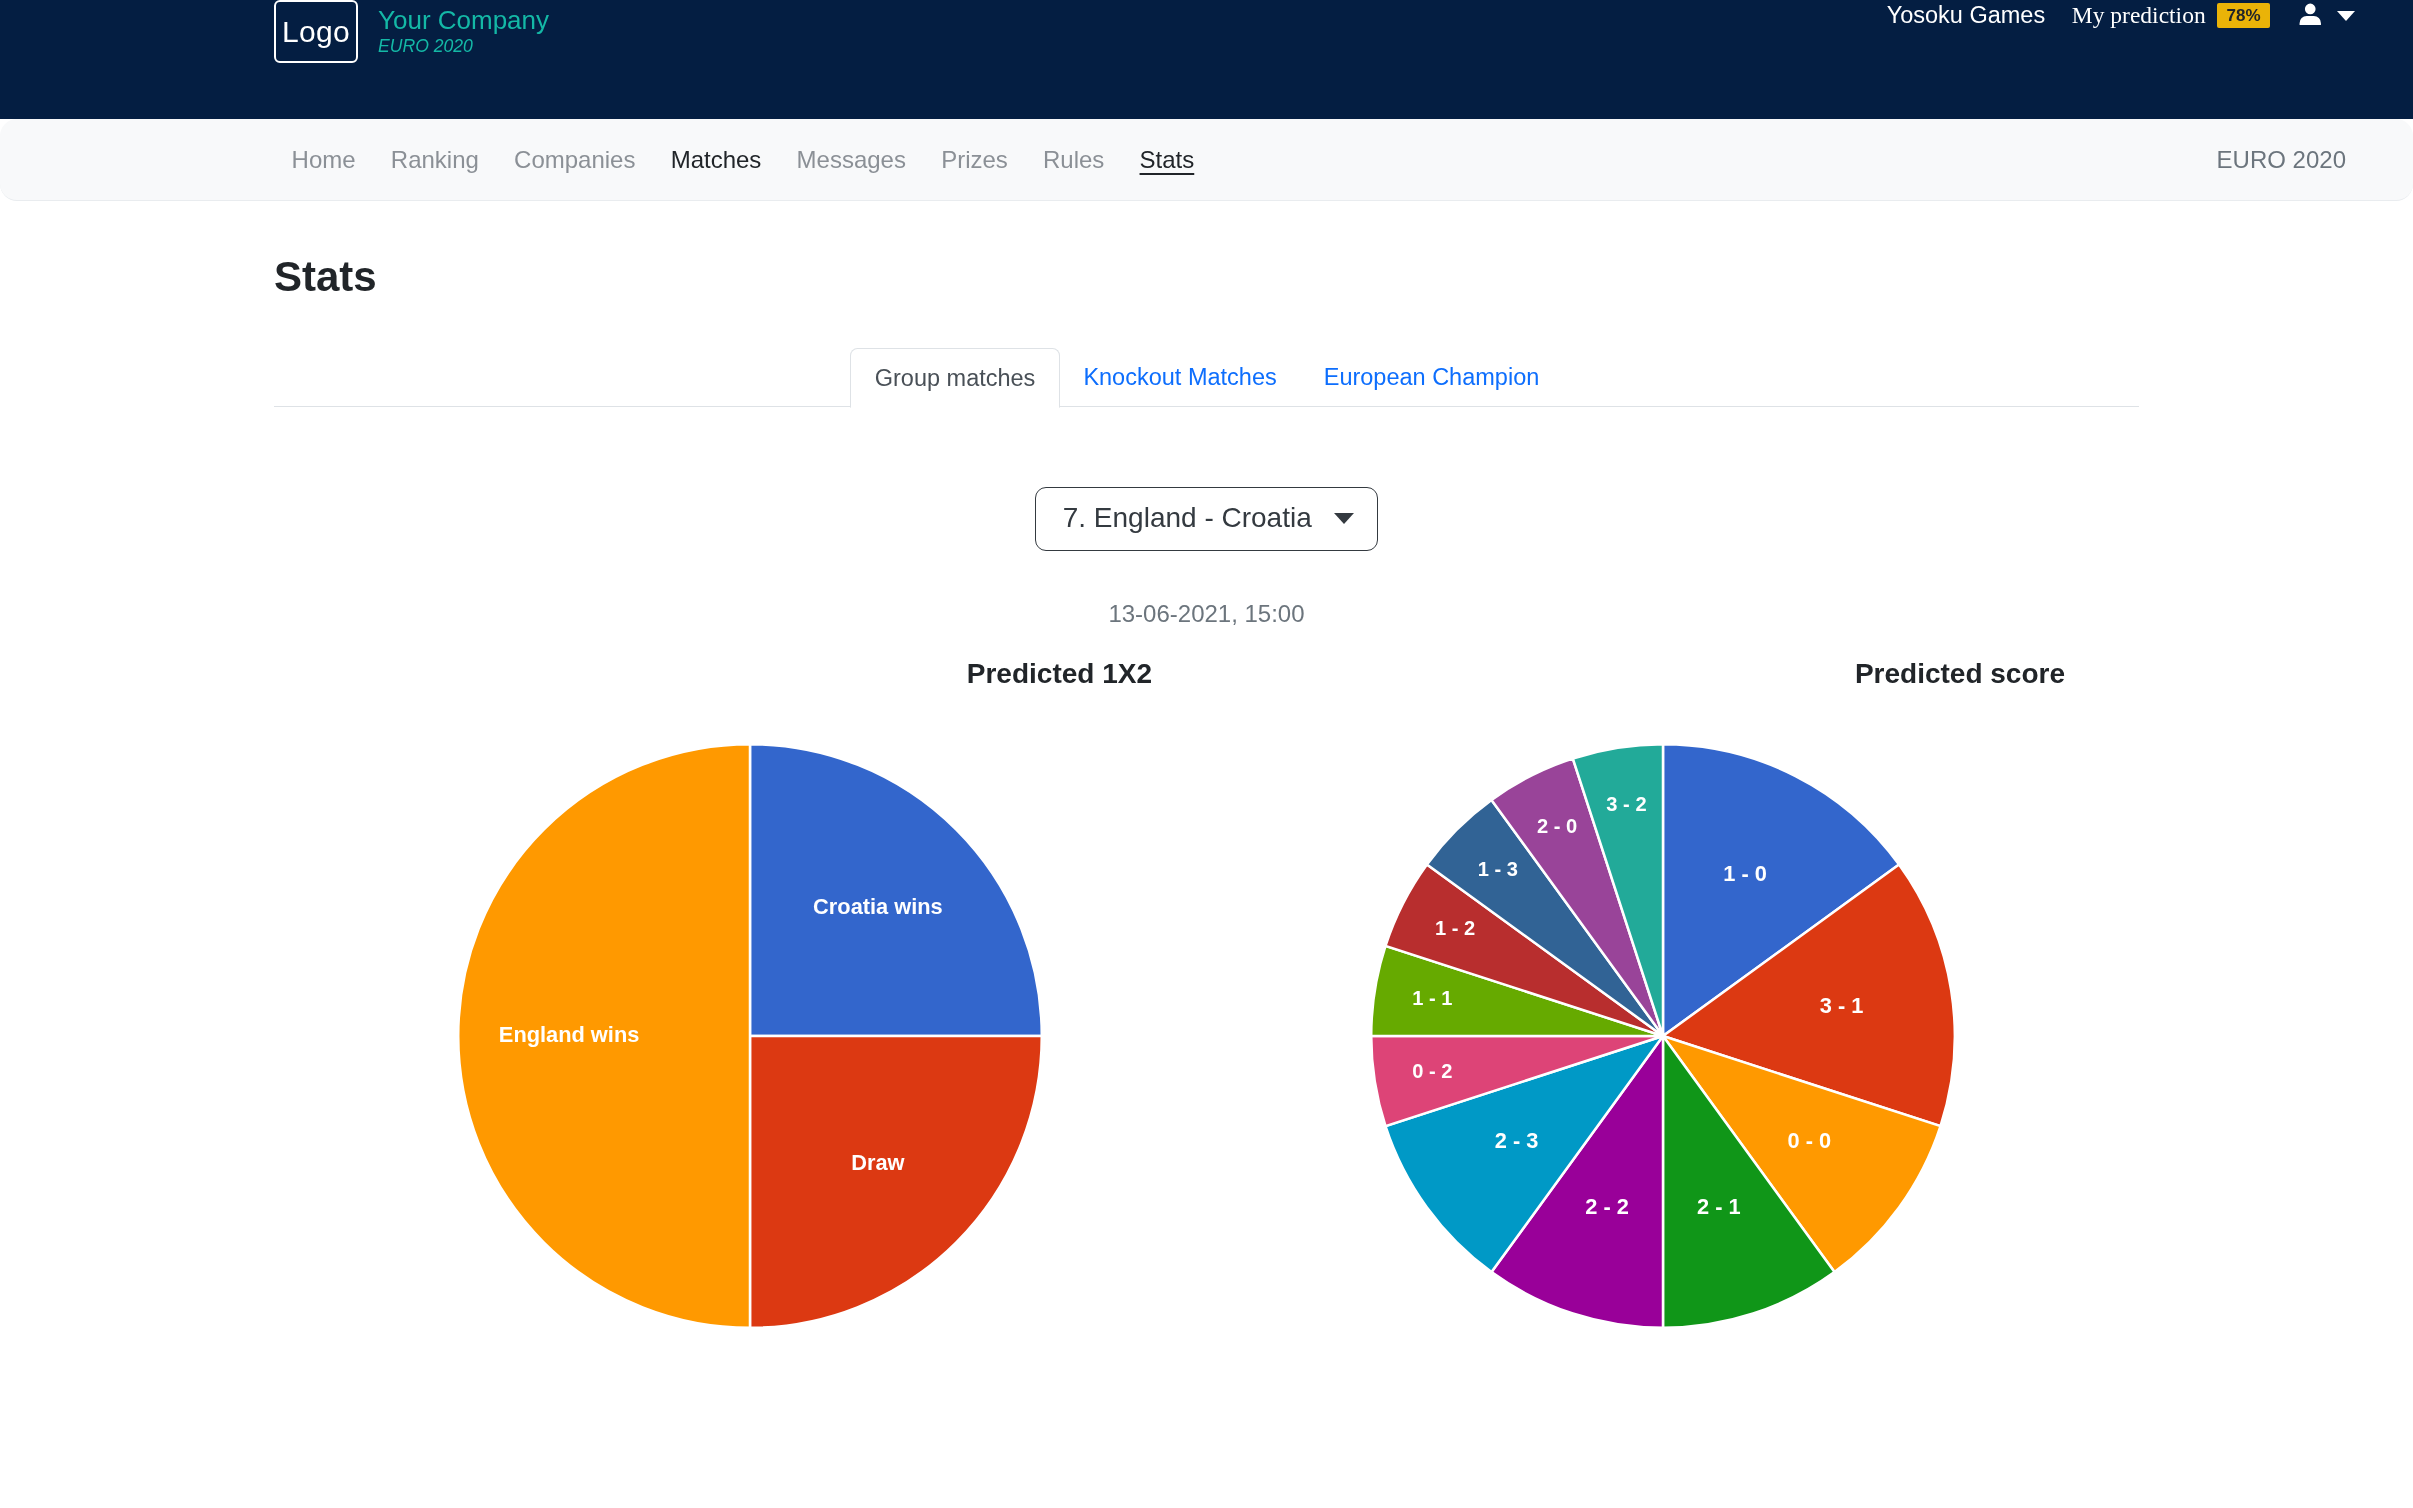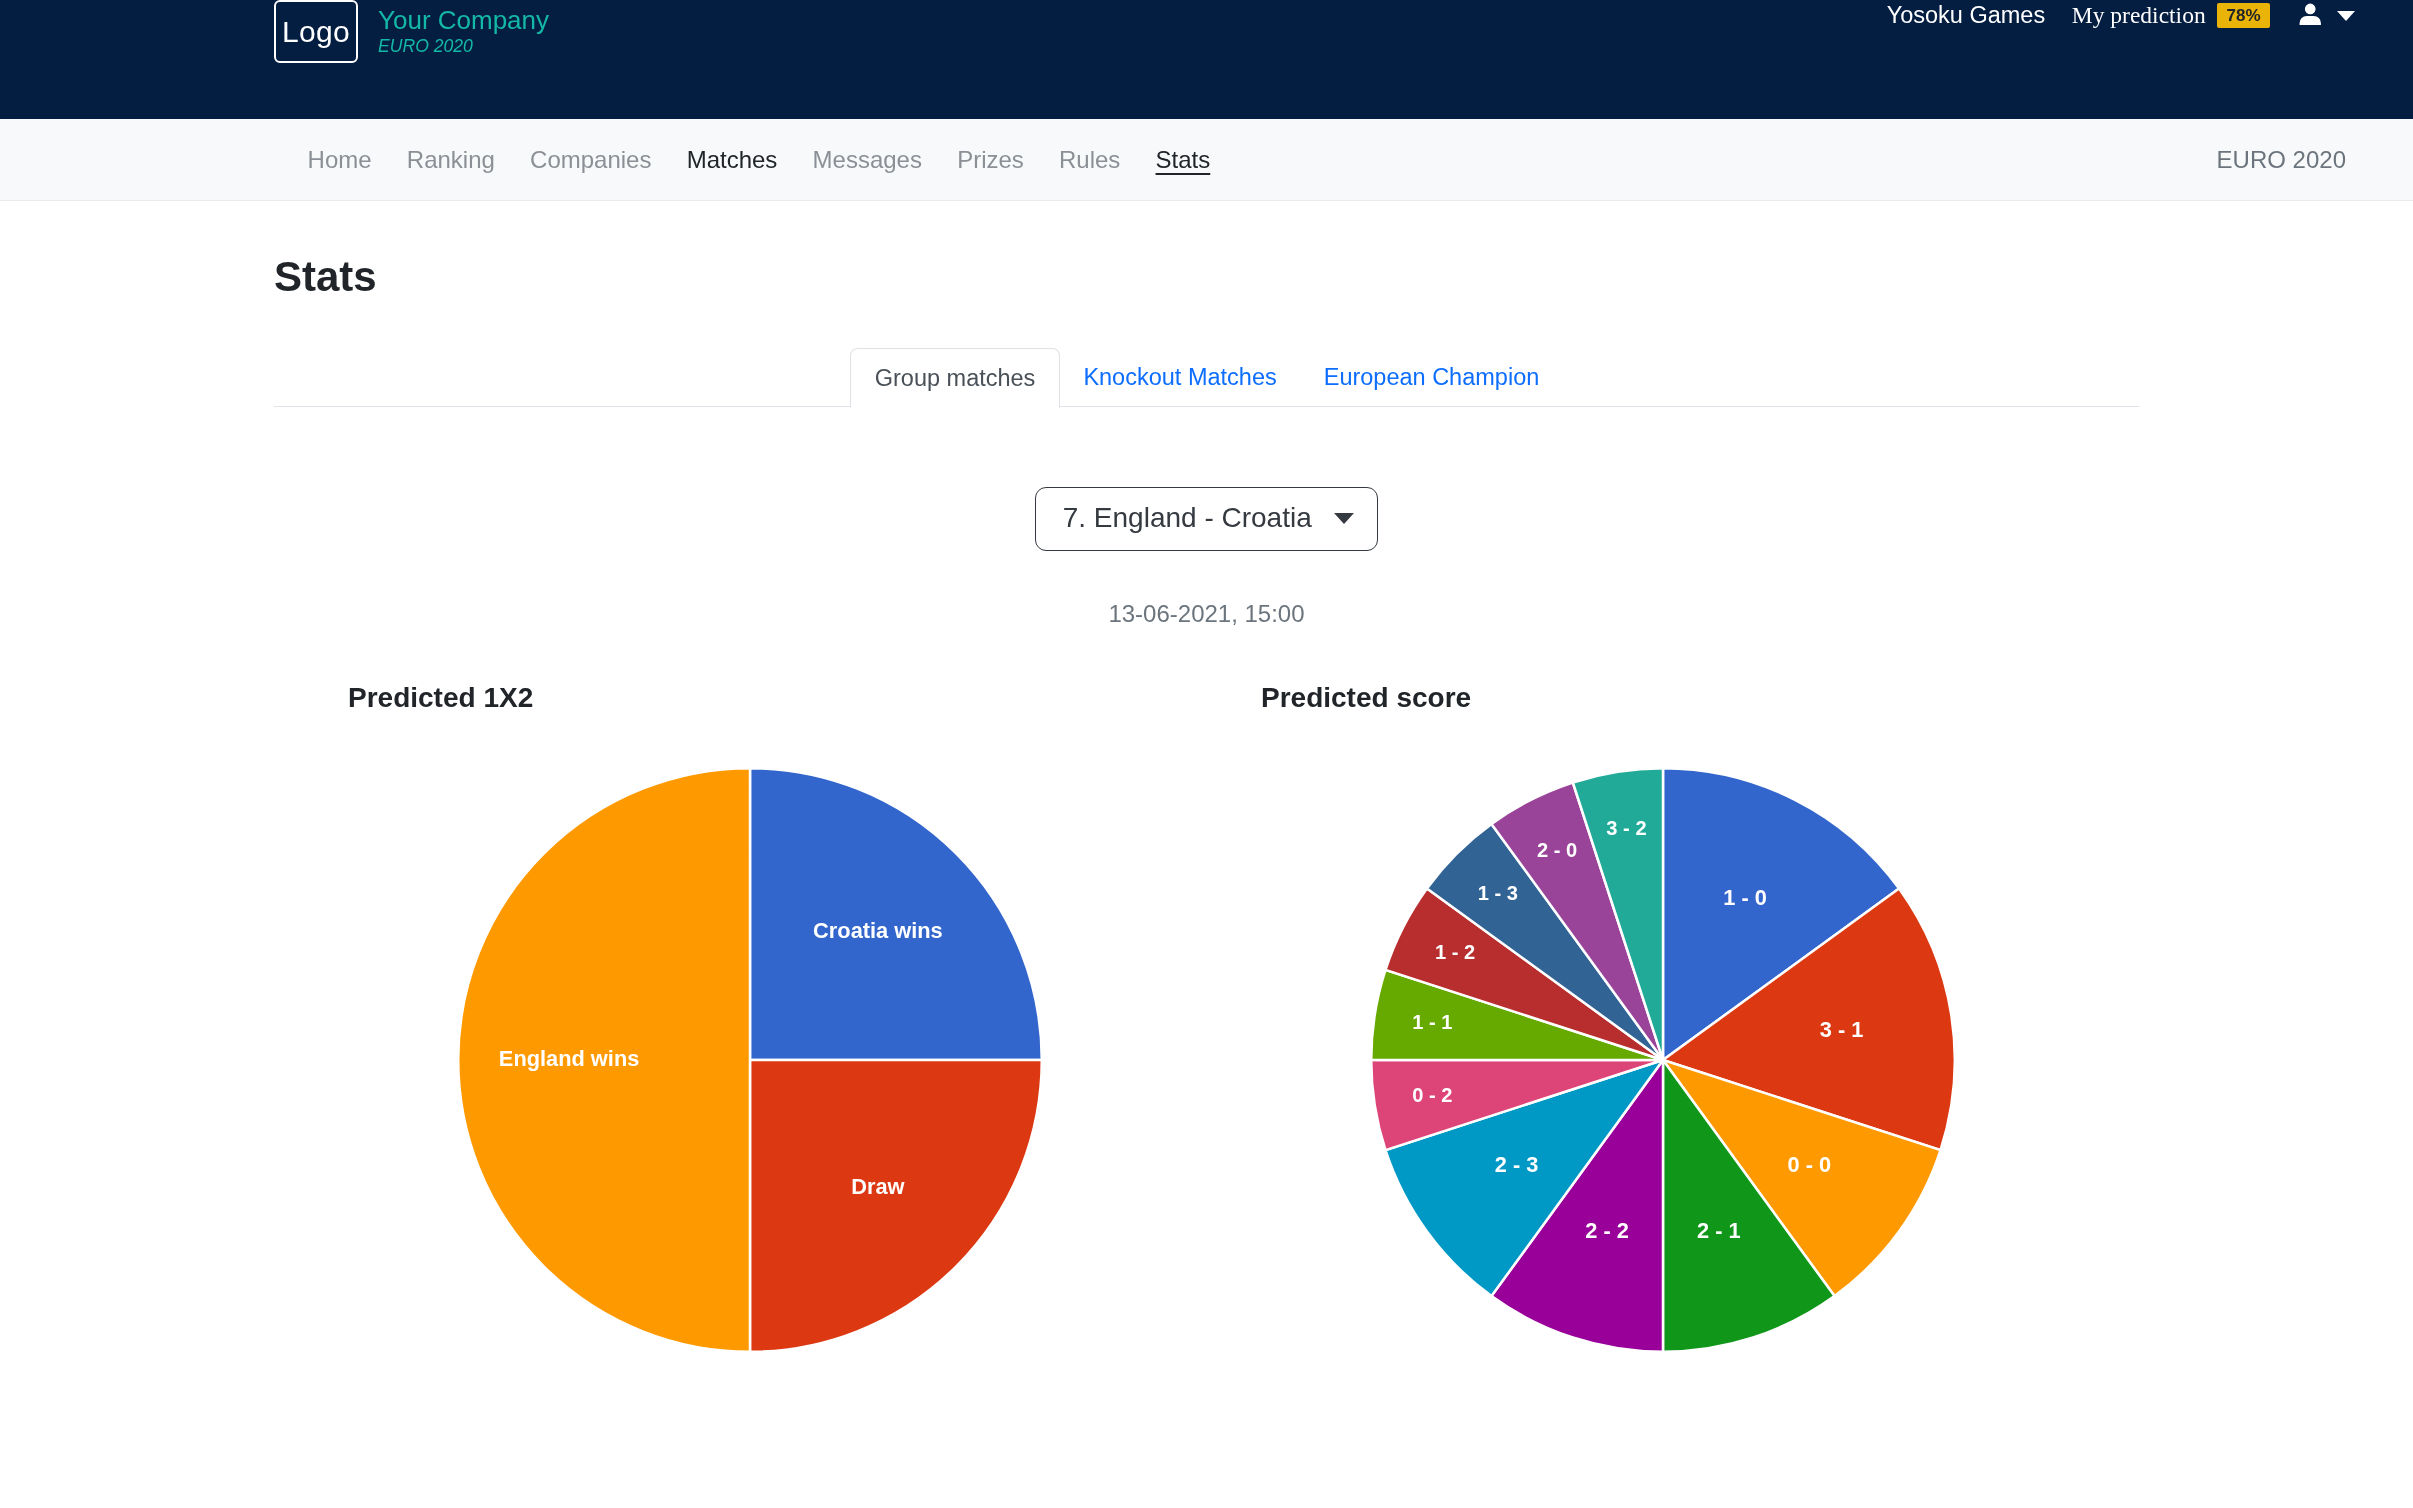--- a/index.html
+++ b/index.html
@@ -71,21 +71,22 @@
     border-top: 10px solid #ffffff;
   }
 
   
   .navbar {
     height: 82px;
     background: #f8f9fa;
     border-bottom: 0.8px solid #e9ecef;
     display: flex;
     align-items: center;
-    padding: 0 50px 0 16px;
+    padding: 0 50px 0 0;
+    border-radius: 17px;
   }
   .nav-items { display: flex; align-items: center; margin-left: 274px; gap: 0; }
   .nav-link {
     font-size: 24px;
     color: #8b9096;
     text-decoration: none;
     padding: 0 17.6px;
     white-space: nowrap;
   }
   .nav-link.active { color: #212529; }
@@ -161,21 +162,21 @@
     color: #6c757d;
   }
 
   
   .charts {
     margin-top: 30px;
     display: flex;
     justify-content: center;
     gap: 109px;
   }
-  .chart-block { width: 804px; text-align: left; margin-top: 24px; }
+  .chart-block { width: 804px; text-align: right; }
   .chart-title {
     font-size: 28px;
     font-weight: bold;
     color: #212529;
     margin-bottom: 18.4px;
   }
   .pie-svg { display: block; margin: 0 auto; }
   .slice-label {
     fill: #ffffff;
     font-family: "Liberation Sans", sans-serif;

